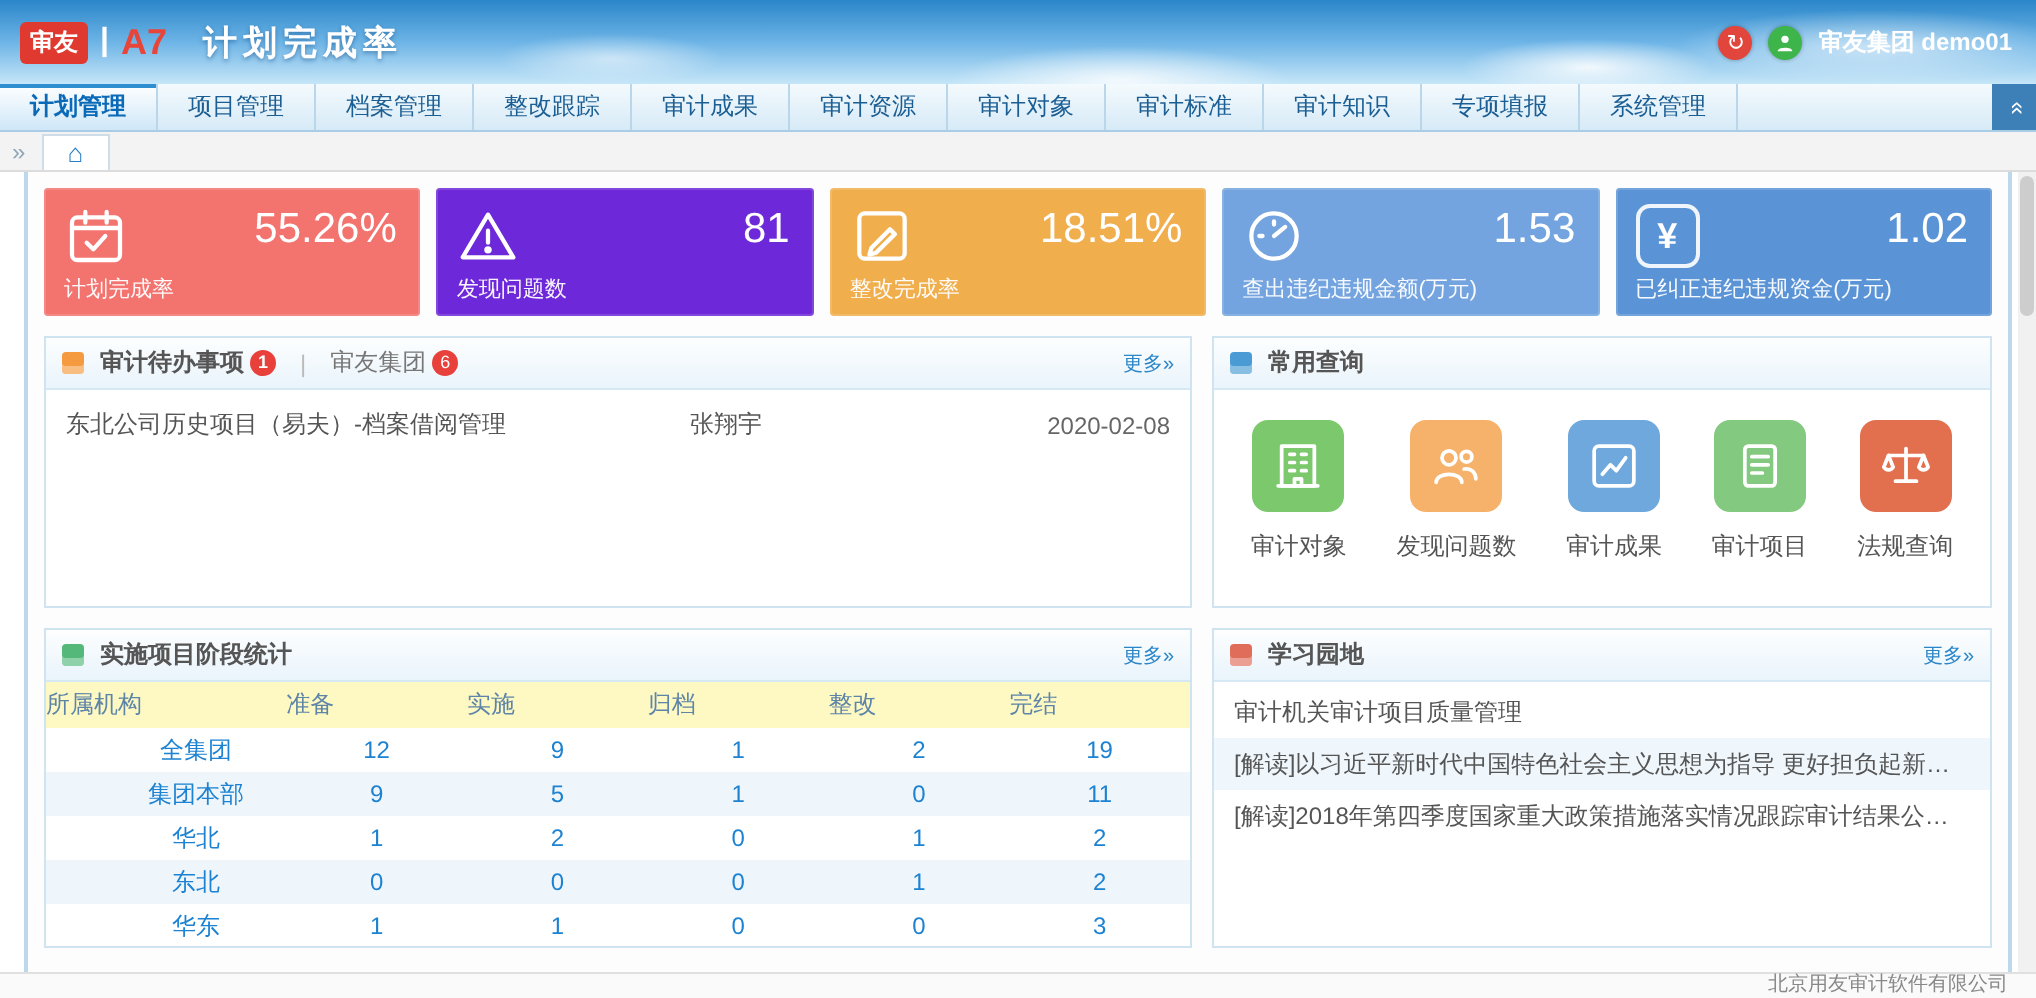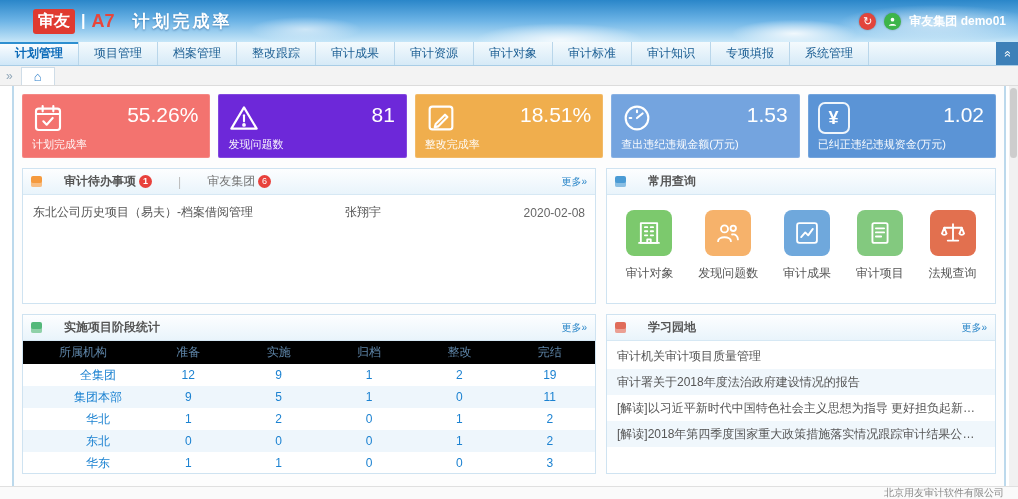--- a/index.html
+++ b/index.html
@@ -9,22 +9,22 @@
 
   
   .banner { position:relative; height:42px;
     background:
       radial-gradient(90px 20px at 78% 80%, rgba(255,255,255,.85), rgba(255,255,255,0) 70%),
       radial-gradient(120px 24px at 55% 95%, rgba(255,255,255,.8), rgba(255,255,255,0) 70%),
       radial-gradient(80px 18px at 30% 70%, rgba(255,255,255,.55), rgba(255,255,255,0) 70%),
       radial-gradient(140px 26px at 92% 55%, rgba(255,255,255,.6), rgba(255,255,255,0) 70%),
       linear-gradient(180deg,#2a86c9 0%,#6db4e6 50%,#c6e6f8 100%); }
   .brand { display:flex; align-items:center; height:100%; padding-left:10px; gap:6px; }
-  .logo-box { background:#e03a30; color:#fff; font-weight:bold; font-size:16px;
-    padding:2px 5px; border-radius:3px;margin-left:23px; }
+  .logo-box { background:#e03a30; color:#fff; font-weight:bold; font-size:12px;
+    padding:2px 5px; border-radius:3px; }
   .logo-divider { color:#fff; font-size:16px; font-weight:bold; }
   .logo-product { color:#e8453a; font-weight:bold; font-size:18px; }
   .app-title { color:#fff; font-weight:bold; font-size:17px; margin-left:12px;
     letter-spacing:3px; text-shadow:0 1px 2px rgba(0,60,120,.45); }
   .user-area { position:absolute; right:12px; top:0; height:100%;
     display:flex; align-items:center; gap:8px; }
   .circle-btn { width:17px; height:17px; border-radius:50%; display:flex; align-items:center;
     justify-content:center; color:#fff; font-size:11px; cursor:pointer; box-shadow:0 0 2px rgba(0,0,0,.3); }
   .circle-btn.red { background:#e2453c; }
   .circle-btn.green { background:#3db54a; }
@@ -63,21 +63,21 @@
   .kpi-value { position:absolute; right:12px; top:9px; font-size:21px; }
   .kpi-label { position:absolute; left:10px; bottom:6px; font-size:11px; color:rgba(255,255,255,.95); }
 
   
   .row { display:flex; gap:10px; margin-top:10px; }
   .panel { border:1px solid #cfe3f1; background:#fff; overflow:hidden; }
   .mid .panel { height:136px; }
   .bottom .panel { height:160px; }
   .todo-panel,.stats-panel { flex:0 0 574px; }
   .quick-panel,.learning-panel { flex:1; }
-  .panel-head { height:26px; display:flex; align-items:center; gap:22px; padding:0 8px;
+  .panel-head { height:26px; display:flex; align-items:center; gap:8px; padding:0 8px;
     background:linear-gradient(#fdfeff,#e9f4fb); border-bottom:1px solid #d6e8f4;
     font-size:12px; color:#555; }
   .head-ico { width:11px; height:11px; border-radius:2px; box-shadow:inset 0 -4px 0 rgba(255,255,255,.35); }
   .head-ico.orange { background:#f59a3e; }
   .head-ico.blue { background:#4a9bd5; }
   .head-ico.green { background:#53b87a; }
   .head-ico.red { background:#e06c5a; }
   .head-title { font-weight:bold; color:#555; cursor:default; }
   .head-tab { display:flex; align-items:center; cursor:pointer; color:#555; font-weight:bold; }
   .head-tab.dim { color:#777; font-weight:normal; }
@@ -94,21 +94,21 @@
 
   
   .quick-body { display:flex; justify-content:space-around; padding:15px 6px 0; }
   .quick-item { display:flex; flex-direction:column; align-items:center; gap:9px; cursor:pointer; }
   .quick-icon { width:46px; height:46px; border-radius:8px; display:flex; align-items:center; justify-content:center; }
   .quick-icon svg { stroke:#fff; fill:none; stroke-width:1.6; stroke-linecap:round; stroke-linejoin:round; }
   .quick-label { font-size:12px; color:#555; }
 
   
   .stats-table { width:100%; border-collapse:collapse; font-size:12px; }
-  .stats-table th { background:#000000; color:#5e85a8; font-weight:normal; height:23px; text-align:center; }
+  .stats-table th { background:#fef9c3; color:#5e85a8; font-weight:normal; height:23px; text-align:left; }
   .stats-table td { height:22px; text-align:center; color:#1c82d1; cursor:pointer; }
   .stats-table td.org { text-align:center; padding-left:30px; }
   .stats-table tbody tr:nth-child(even) { background:#eef6fc; }
 
   
   .learn-list { padding-top:2px; }
   .learn-item { height:26px; line-height:26px; padding:0 10px; font-size:12px; color:#555;
     white-space:nowrap; overflow:hidden; text-overflow:ellipsis; cursor:pointer; }
   .learn-item:nth-child(even) { background:#f0f7fc; }
 
@@ -369,21 +369,20 @@
       </div>
 
       <div class="panel learning-panel">
         <div class="panel-head">
           <span class="head-ico red"></span>
           <span class="head-title">学习园地</span>
           <a class="more">更多»</a>
         </div>
         <div class="learn-list">
           <div class="learn-item">审计机关审计项目质量管理</div>
-          <div class="learn-item">审计署关于2018年度法治政府建设情况的报告</div>
           <div class="learn-item">[解读]以习近平新时代中国特色社会主义思想为指导 更好担负起新时代审计工作新使...</div>
           <div class="learn-item">[解读]2018年第四季度国家重大政策措施落实情况跟踪审计结果公告解读</div>
         </div>
       </div>
     </section>
   </main>
 
   <div class="scrollbar">
     <div class="scroll-thumb"></div>
   </div>

